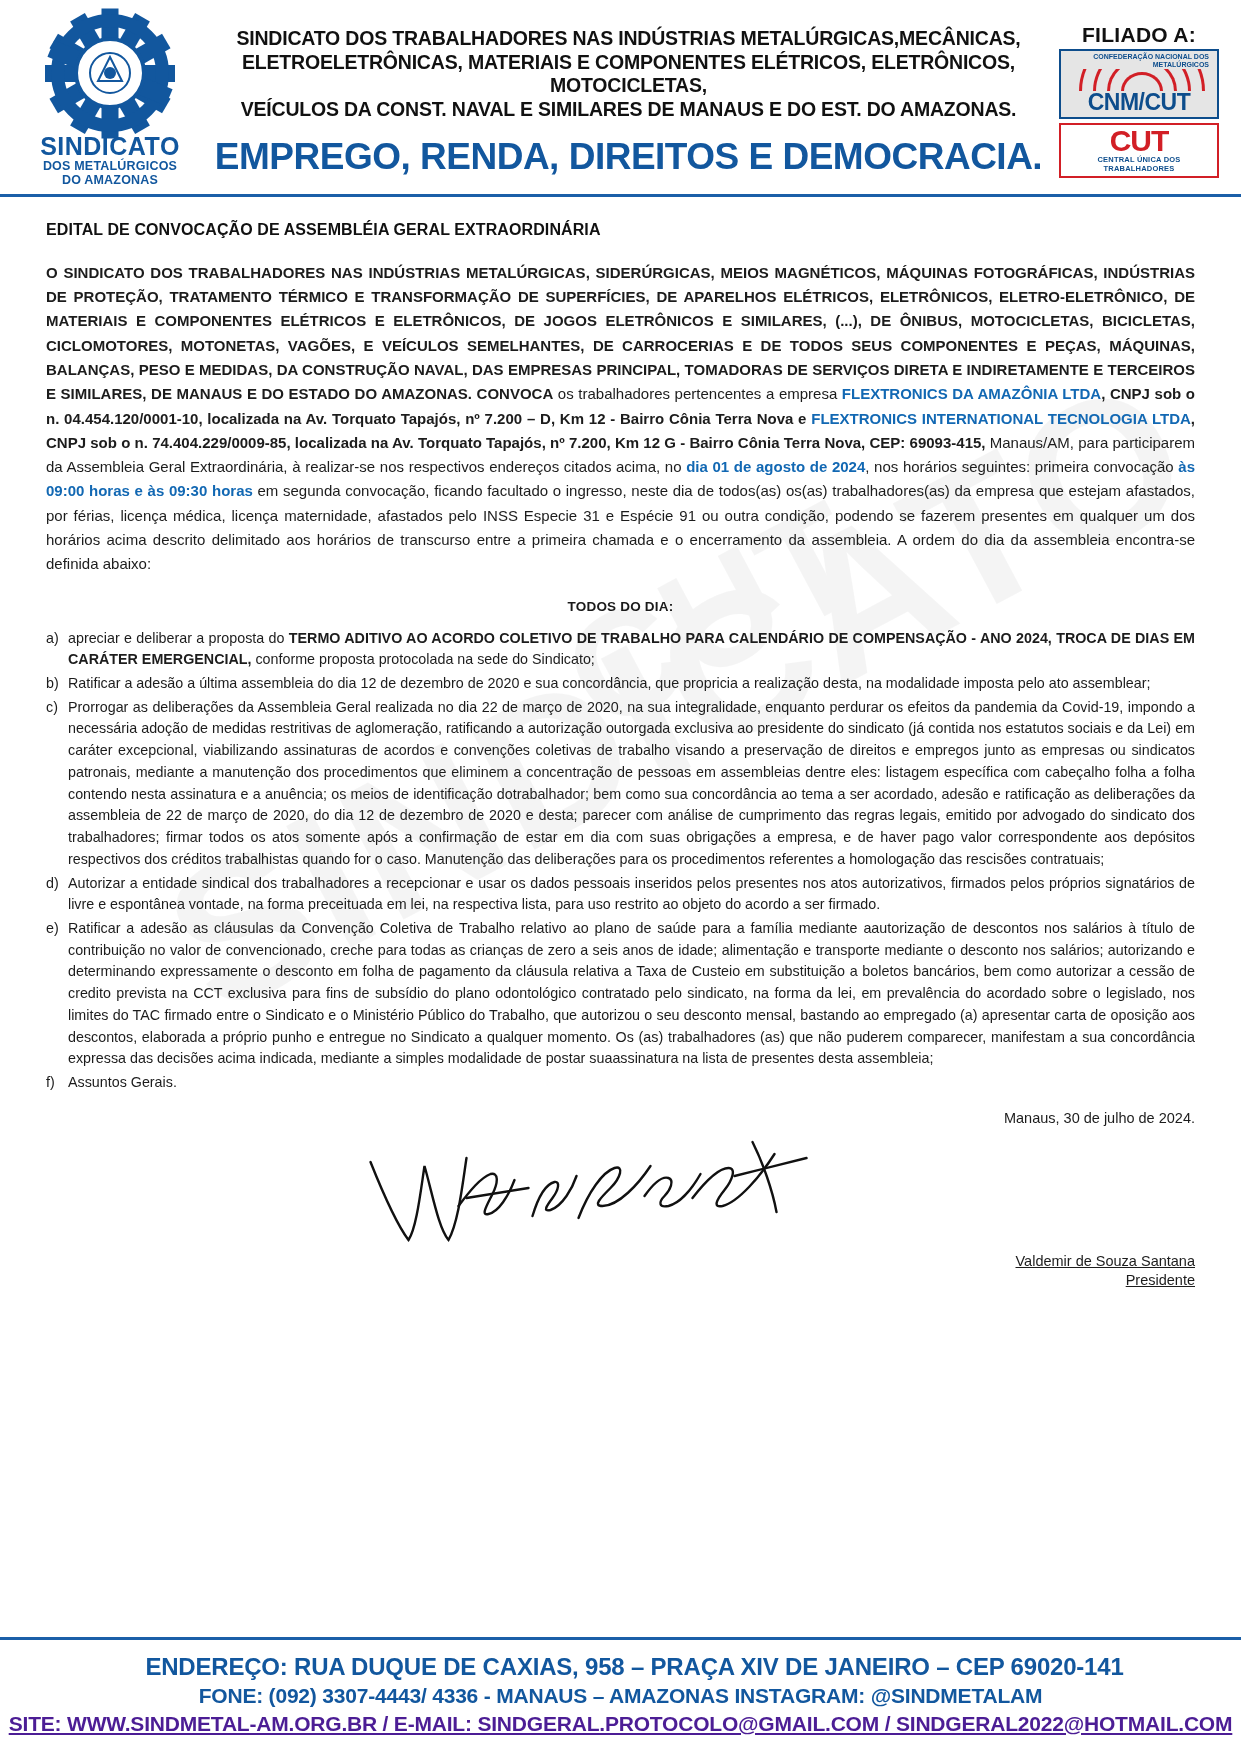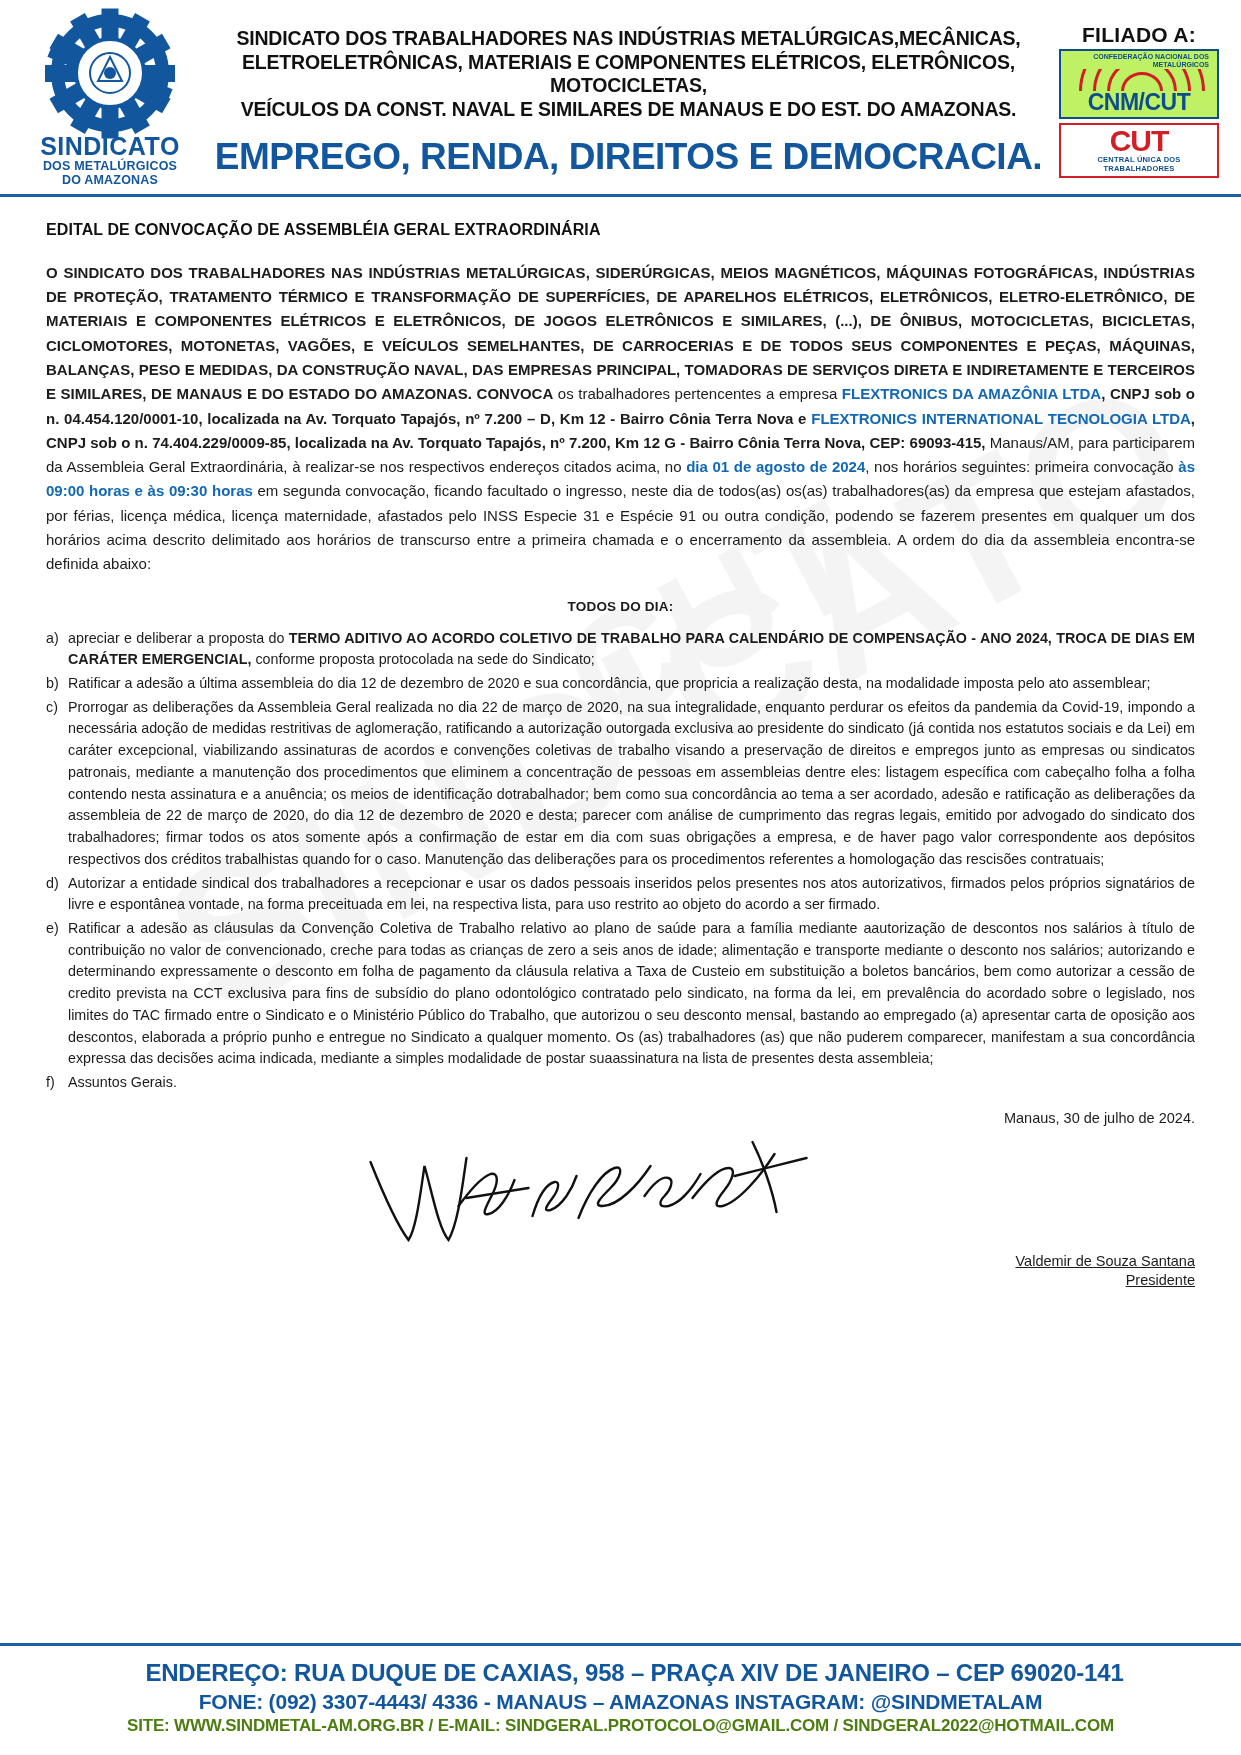--- a/index.html
+++ b/index.html
@@ -154,21 +154,21 @@
     font-size: 21px;
     font-weight: bold;
     color: #111;
     letter-spacing: 0.3px;
     margin-bottom: 2px;
   }
   .cnm-box {
     border: 2px solid #0d4d8c;
     padding: 2px 4px 3px 4px;
     margin-bottom: 4px;
-    background: #bef264;
+    background: #e5e5e5;
   }
   .cnm-top {
     font-size: 7px;
     font-weight: bold;
     color: #0d4d8c;
     line-height: 1.1;
     text-align: right;
     padding-right: 4px;
   }
   .cnm-waves {
@@ -306,25 +306,26 @@
     padding-left: 28px;
   }
   .footer .l2 {
     font-size: 21px;
     font-weight: bold;
     color: #12579e;
     letter-spacing: -0.2px;
     line-height: 1.3;
   }
   .footer .l3 {
-    font-size: 17px;
-    font-weight: bold;
-    color: #4d7c0f;
+    font-size: 21px;
+    font-weight: bold;
+    color: #4c1d95;
     letter-spacing: -0.2px;
     line-height: 1.3;
+    text-decoration: underline;
   }
 </style>
 </head>
 <body>
 
 <div class="page">
 
   <div class="watermark">
     <div class="wm-text wm1">SINDICATO</div>
     <div class="wm-text wm2">CUT</div>

